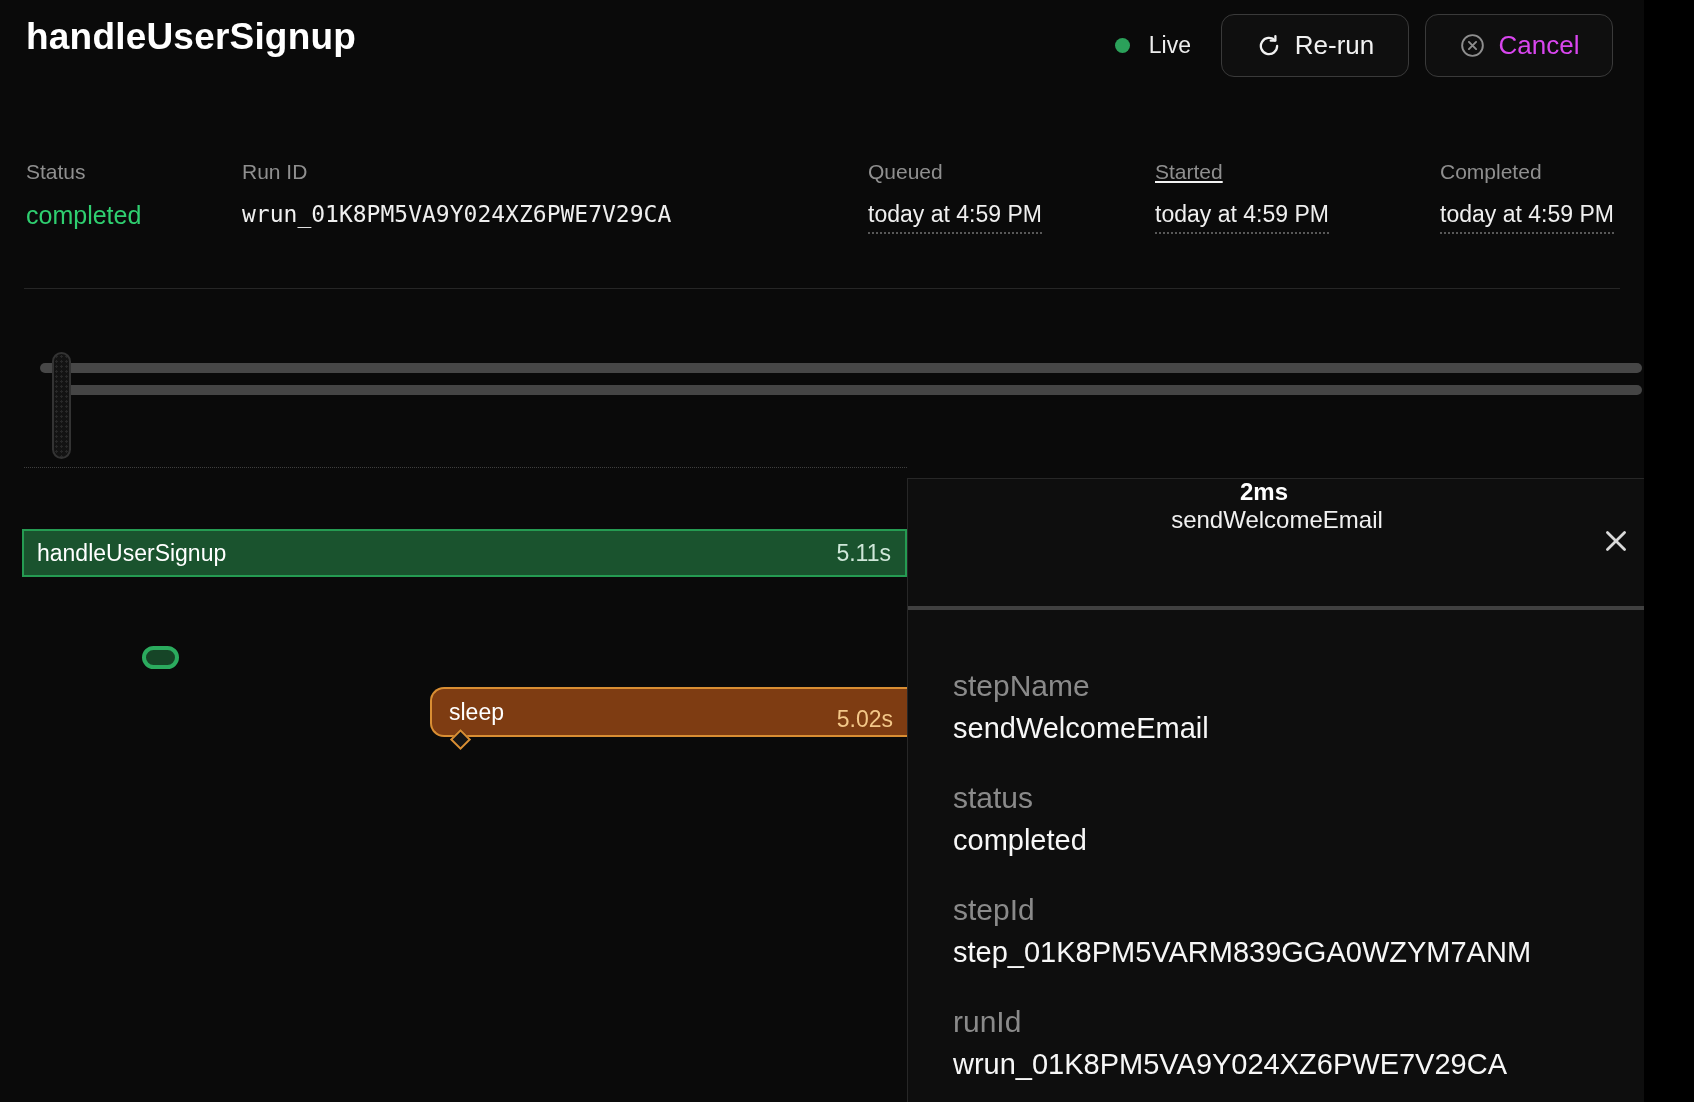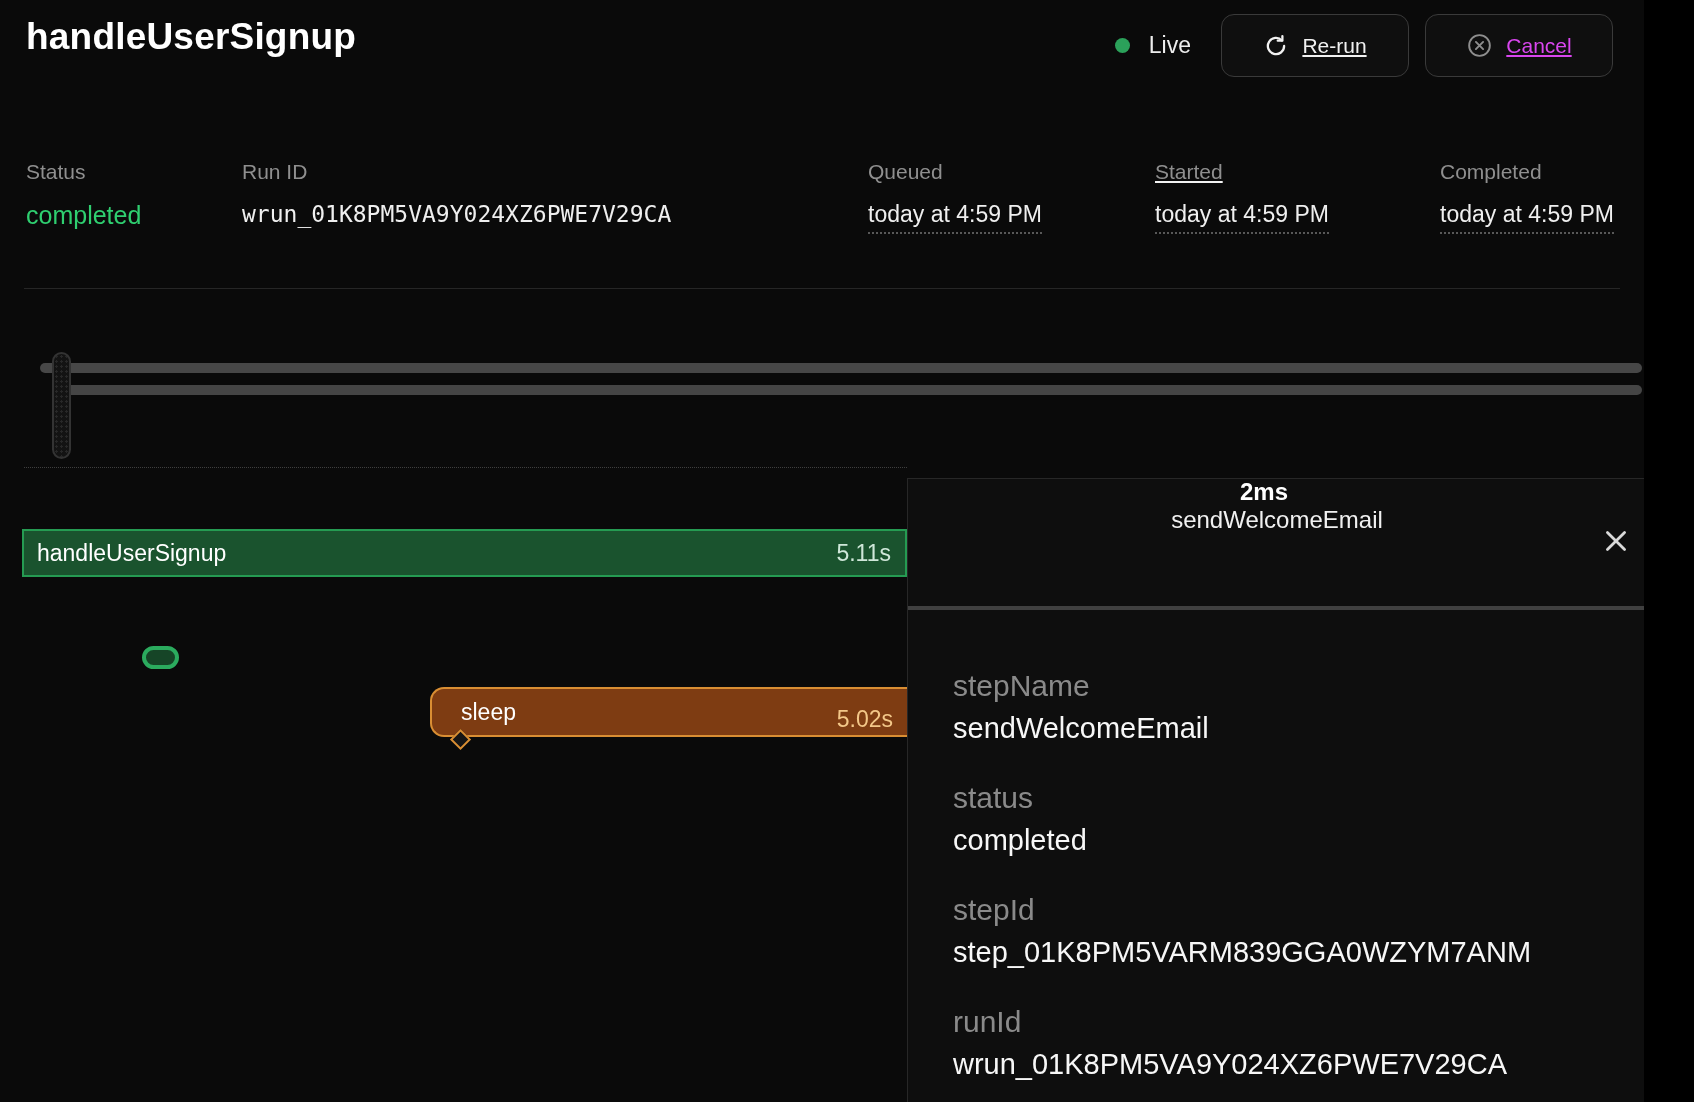--- a/index.html
+++ b/index.html
@@ -30,21 +30,21 @@
   .header-right{
     position:absolute;top:14px;right:31px;display:flex;align-items:center;gap:16px;
   }
   .live{display:flex;align-items:center;gap:19px;margin-right:14px;}
   .live-dot{width:15px;height:15px;border-radius:50%;background:#2ba15a;}
   .live-label{font-size:23px;color:#ededed;}
   .btn{
     display:flex;align-items:center;justify-content:center;gap:13px;
     height:63px;min-width:188px;padding:0 30px;
     background:#0f0f0f;border:1px solid #3a3a3a;border-radius:13px;
-    font-size:21px;cursor:pointer;text-decoration:underline;
+    font-size:26px;cursor:pointer;
   }
   .btn .ico{display:flex;align-items:center;}
   .btn-rerun{color:#f1f1f1;}
   .btn-cancel{color:#d946ef;}
   
   .meta-col{position:absolute;top:160px;}
   .meta-label{font-size:21px;color:var(--muted);}
   .meta-value{margin-top:17px;font-size:23px;color:#efefef;display:inline-block;}
   .meta-value.status{color:var(--green-accent);font-size:25px;}
   .meta-value.mono{font-family:"DejaVu Sans Mono","Liberation Mono",monospace;}
@@ -73,21 +73,21 @@
   .bar-root{
     left:22px;top:529px;width:885px;height:48px;
     background:var(--green-fill);border:2px solid var(--green-border);
   }
   .bar-root .bar-dur{color:#cfe7d9;}
   .bar-sleep{
     left:430px;top:687px;width:477px;height:50px;
     background:var(--orange-fill);border:2px solid var(--orange-border);
     border-right:none;border-radius:14px 0 0 14px;
   }
-  .bar-sleep .bar-name{padding-left:29px;}
+  .bar-sleep .bar-name{padding-left:17px;}
   .bar-sleep .bar-dur{color:var(--orange-text);margin-top:14px;}
   .step-pill{
     position:absolute;left:142px;top:646px;width:37px;height:23px;
     border:4px solid #2bab5e;border-radius:12px;background:#164527;cursor:pointer;
   }
   .diamond{
     position:absolute;left:453px;top:732px;width:15px;height:15px;
     background:#151515;border:2px solid var(--orange-border);
     transform:rotate(45deg);cursor:pointer;
   }

